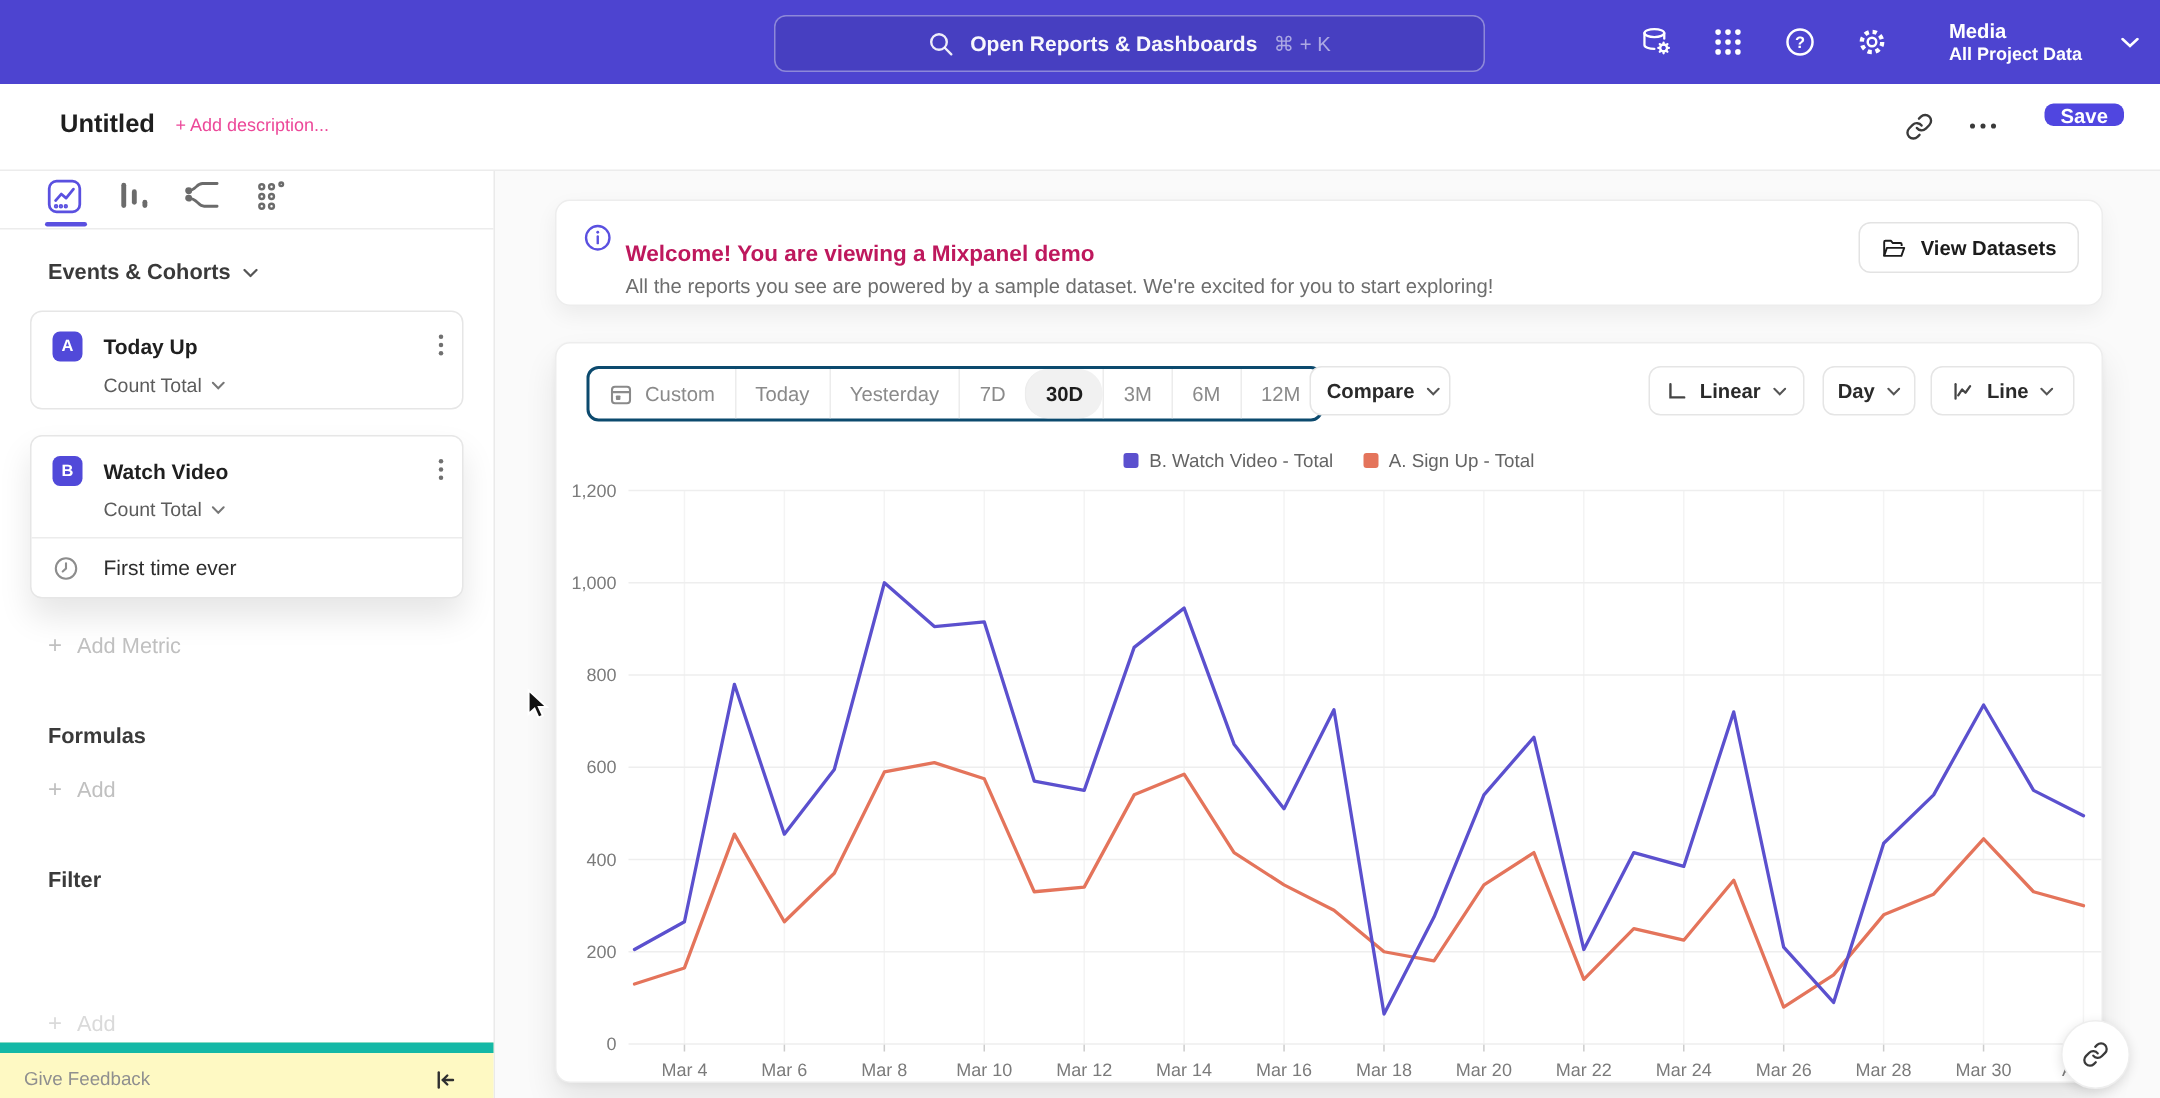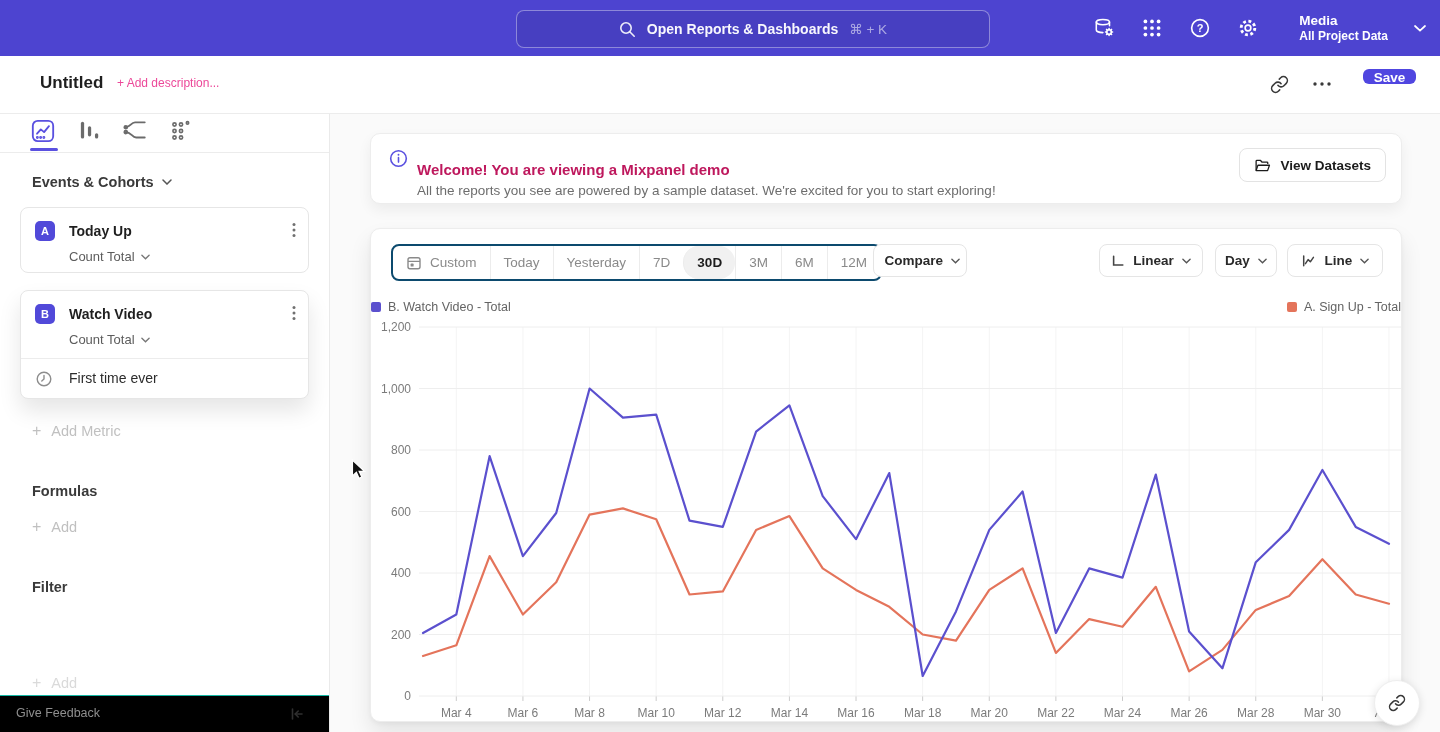--- a/index.html
+++ b/index.html
@@ -47,42 +47,42 @@
   .metric-name{position:absolute;left:48px;top:15px;font-size:14px;font-weight:600;color:#1f1f1f;}
   .metric-agg{position:absolute;left:48px;top:41px;font-size:13px;color:#5c5c5c;display:flex;align-items:center;gap:6px;cursor:pointer;}
   .kebab{position:absolute;right:12px;top:14px;cursor:pointer;}
   .dropdown-row{position:absolute;left:0;top:67px;width:100%;height:41px;border-top:1px solid #ececec;box-sizing:border-box;cursor:pointer;}
   .dropdown-row .clock{position:absolute;left:14px;top:11px;color:#8d8d8d;}
   .dropdown-row .txt{position:absolute;left:48px;top:11px;font-size:14px;font-weight:500;color:#2c2c2c;}
   .ghost-add{position:absolute;left:32px;display:flex;align-items:center;gap:10px;font-size:14.5px;font-weight:500;color:#c0c0c0;cursor:pointer;}
   .ghost-add .plus{font-size:16px;line-height:14px;}
   .ghost-add.faded{color:#dadada;}
   .prop-card{position:absolute;left:20px;top:610px;width:289px;height:40px;border:1px solid #e8e8e8;border-radius:8px;background:#fff;box-sizing:border-box;cursor:pointer;}
-  .feedback-bar{position:absolute;left:0;bottom:0;width:329px;height:37px;border-top:1px solid #14b8a6;background:#000000;box-sizing:border-box;}
+  .feedback-bar{position:absolute;left:0;bottom:0;width:329px;height:37px;border-top:7px solid #14b8a6;background:#fef9c3;box-sizing:border-box;}
   .feedback-label{position:absolute;left:16px;top:10px;font-size:12.5px;color:#8f8f8f;cursor:pointer;}
   .collapse{position:absolute;right:24px;top:10px;color:#2f2f2f;cursor:pointer;}
 
   
   .banner{position:absolute;left:370px;top:133px;width:1032px;height:71px;background:#fff;border:1px solid #ededed;border-radius:10px;
     box-shadow:0 6px 14px rgba(0,0,0,.06);box-sizing:border-box;}
   .banner .info{position:absolute;left:18px;top:15px;color:#5a50e0;}
   .banner .b-title{position:absolute;left:46px;top:27px;font-size:15px;font-weight:700;color:#be185d;}
   .banner .b-sub{position:absolute;left:46px;top:37px;font-size:13.5px;color:#6d6d6d;margin-top:12px;}
   .view-datasets{position:absolute;right:15px;top:14px;height:34px;padding:0 14px;border:1px solid #e3e3e3;border-radius:8px;background:#fff;
     display:flex;align-items:center;gap:9px;font-size:13.5px;font-weight:600;color:#1c1c1c;font-family:inherit;cursor:pointer;}
 
   .chart-card{position:absolute;left:370px;top:228px;width:1032px;height:494px;background:#fff;border:1px solid #ededed;border-radius:10px;
     box-shadow:0 2px 4px rgba(0,0,0,.04),0 12px 22px rgba(0,0,0,.09);box-sizing:border-box;}
   .seg{position:absolute;left:20px;top:15px;height:33px;display:flex;border:2px solid #0c4a6e;border-radius:8px;background:#fff;overflow:hidden;}
   .seg-item{display:flex;align-items:center;gap:8px;padding:0 13px;font-size:13.5px;color:#8a8a8a;border-left:1px solid #ececec;cursor:pointer;white-space:nowrap;}
   .seg-item:first-child{border-left:none;}
   .seg-item.active{background:#f1f1f1;color:#1d1d1d;font-weight:600;border-radius:16px;}
   .ctl-btn{position:absolute;top:15px;height:33px;border:1px solid #e5e5e5;border-radius:8px;background:#fff;display:flex;align-items:center;
     justify-content:center;gap:8px;font-size:13.5px;font-weight:600;color:#2a2a2a;font-family:inherit;cursor:pointer;box-sizing:border-box;}
-  .legend{position:absolute;left:0;top:71px;width:100%;display:flex;justify-content:space-between;gap:20px;}
+  .legend{position:absolute;left:0;top:71px;width:100%;display:flex;justify-content:center;gap:20px;}
   .legend-entry{display:flex;align-items:center;gap:7px;font-size:12.5px;color:#646464;}
   .legend-swatch{width:10px;height:10px;border-radius:2px;}
   #chart-svg{position:absolute;left:6px;top:90px;font-family:"Liberation Sans",sans-serif;}
 
   .fab{position:absolute;left:1374px;top:680px;width:46px;height:46px;border-radius:50%;background:#fff;border:1px solid #eee;
     box-shadow:0 2px 8px rgba(0,0,0,.12);display:flex;align-items:center;justify-content:center;color:#3a3a3a;cursor:pointer;box-sizing:border-box;}
   .cursor{position:absolute;left:351px;top:459px;z-index:50;pointer-events:none;}
 </style>
 </head>
 <body>

